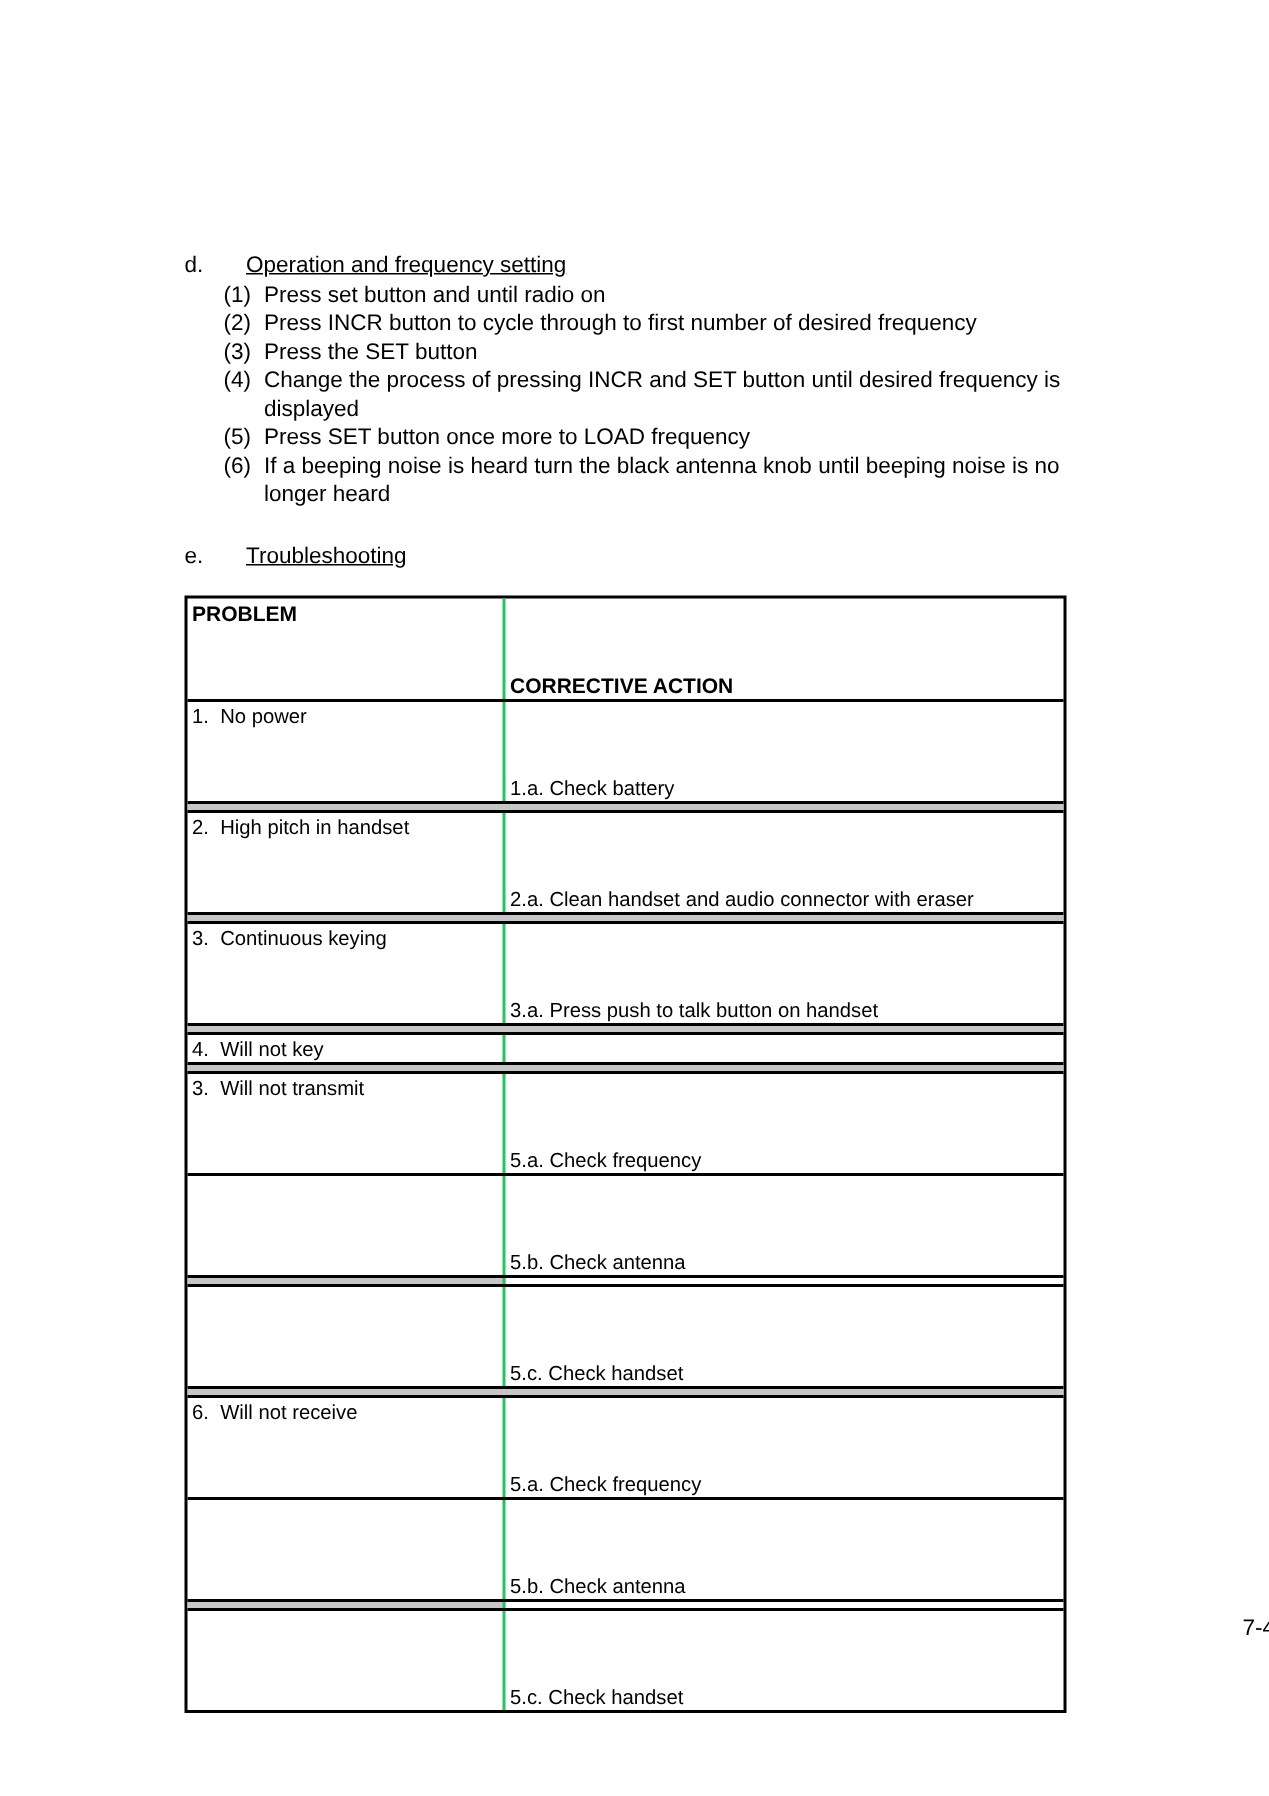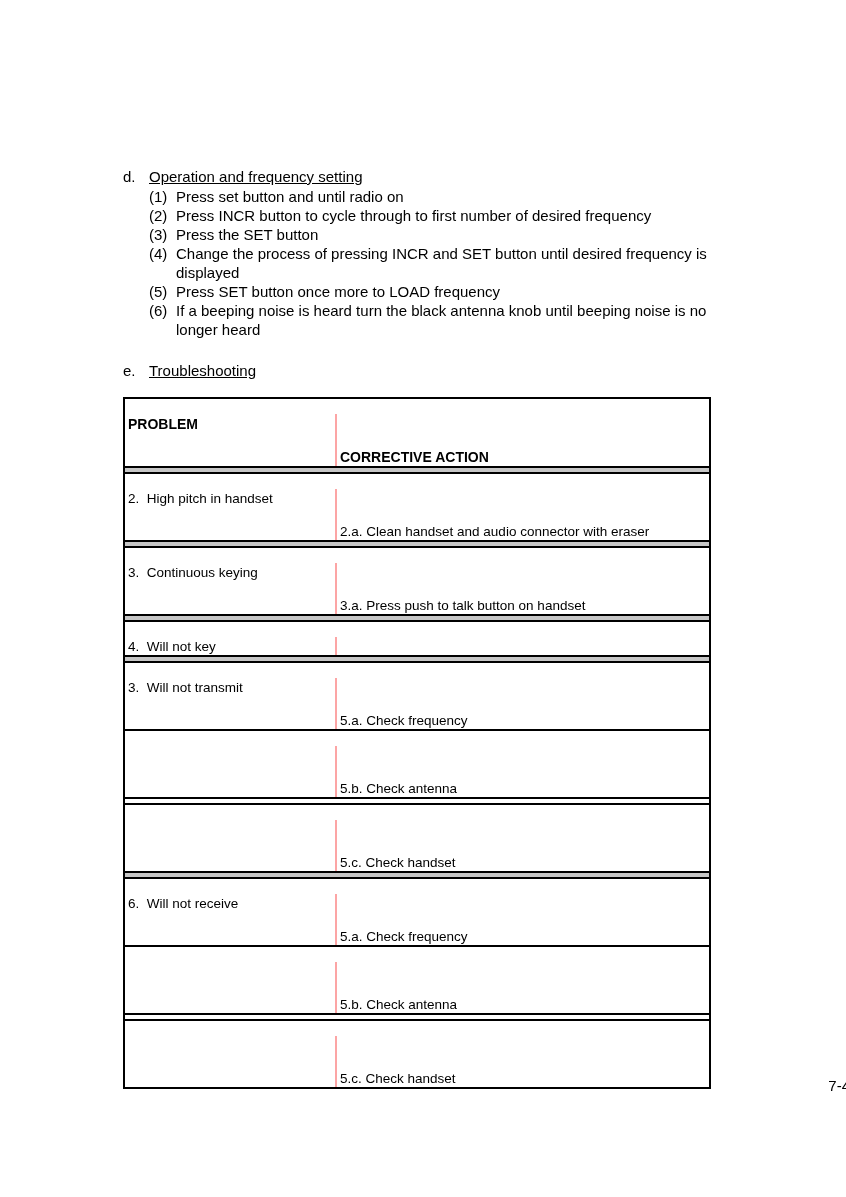--- a/index.html
+++ b/index.html
@@ -16,41 +16,41 @@
   .content {
     position: absolute;
     left: 123px;
     top: 167px;
     width: 600px;
     font-size: 15px;
     line-height: 19px;
   }
   .sec-head { display: flex; }
   .sec-label { width: 26px; flex: 0 0 26px; }
-  .sec-title { text-decoration: underline; }
+  .sec-title { text-decoration: underline; margin-left: 15px; }
   .list { margin-left: 26px; margin-top: 1px; }
   .list-item { display: flex; }
   .item-num { width: 27px; flex: 0 0 27px; white-space: pre; }
   .item-text { width: 535px; white-space: pre-wrap; }
   .sec-e { margin-top: 22px; }
   .ttable {
     margin-top: 17px;
     width: 588px;
     border: 2px solid #000000;
     background: #ffffff;
   }
   .ttable > * + * { border-top: 2px solid #000000; }
   .trow { display: flex; }
   .cell {
     font-size: 13.5px;
     line-height: 17px;
     padding: 1px 3px 0 3px;
     white-space: pre-wrap;
   }
-  .cell.left { width: 212px; flex: 0 0 212px; border-right: 2px solid #fca5a5; margin-top: 15px; }
+  .cell.left { width: 212px; flex: 0 0 212px; border-right: 2px solid #22c55e; }
   .cell.right { flex: 1; margin-top: 48px; }
   .header-row .cell { font-weight: bold; font-size: 14px; line-height: 18px; }
   .sep-row { height: 6px; background: var(--sep-gray, #c6c6c6); }
   .trow.subsep { height: 6px; }
   .trow.subsep .cell { padding: 0; line-height: 4px; }
   .cell.gray { background: var(--sep-gray, #c6c6c6); }
   .footer {
     position: absolute;
     top: 1076px;
     left: 4px;
@@ -101,20 +101,24 @@
     <div class="sec-head sec-e">
       <span class="sec-label">e.</span>
       <span class="sec-title">Troubleshooting</span>
     </div>
 
     <div class="ttable">
       <div class="trow header-row">
         <div class="cell left">PROBLEM</div>
         <div class="cell right">CORRECTIVE ACTION</div>
       </div>
+    <div class="trow">
+          <div class="cell left">1.  No power</div>
+          <div class="cell right">1.a. Check battery</div>
+        </div>
         <div class="sep-row"></div>
         <div class="trow">
           <div class="cell left">2.  High pitch in handset</div>
           <div class="cell right">2.a. Clean handset and audio connector with eraser</div>
         </div>
         <div class="sep-row"></div>
         <div class="trow">
           <div class="cell left">3.  Continuous keying</div>
           <div class="cell right">3.a. Press push to talk button on handset</div>
         </div>

